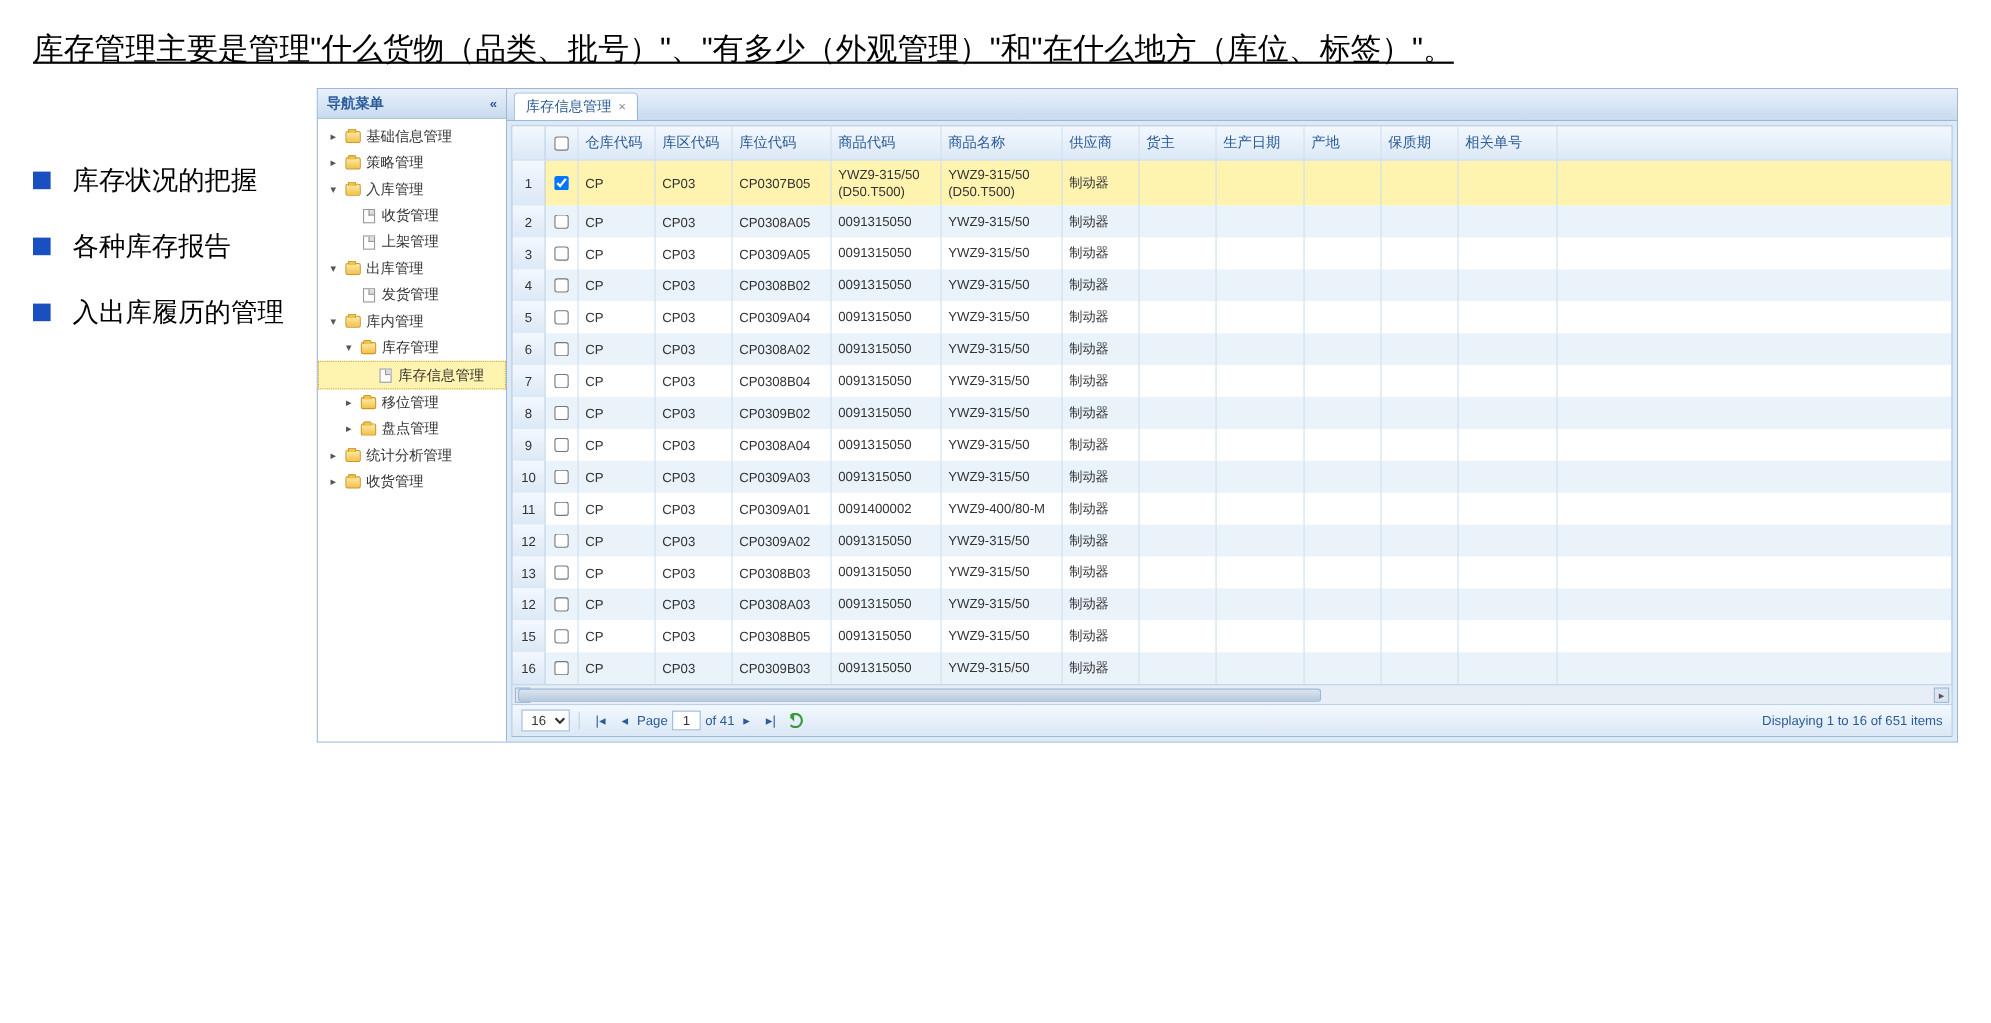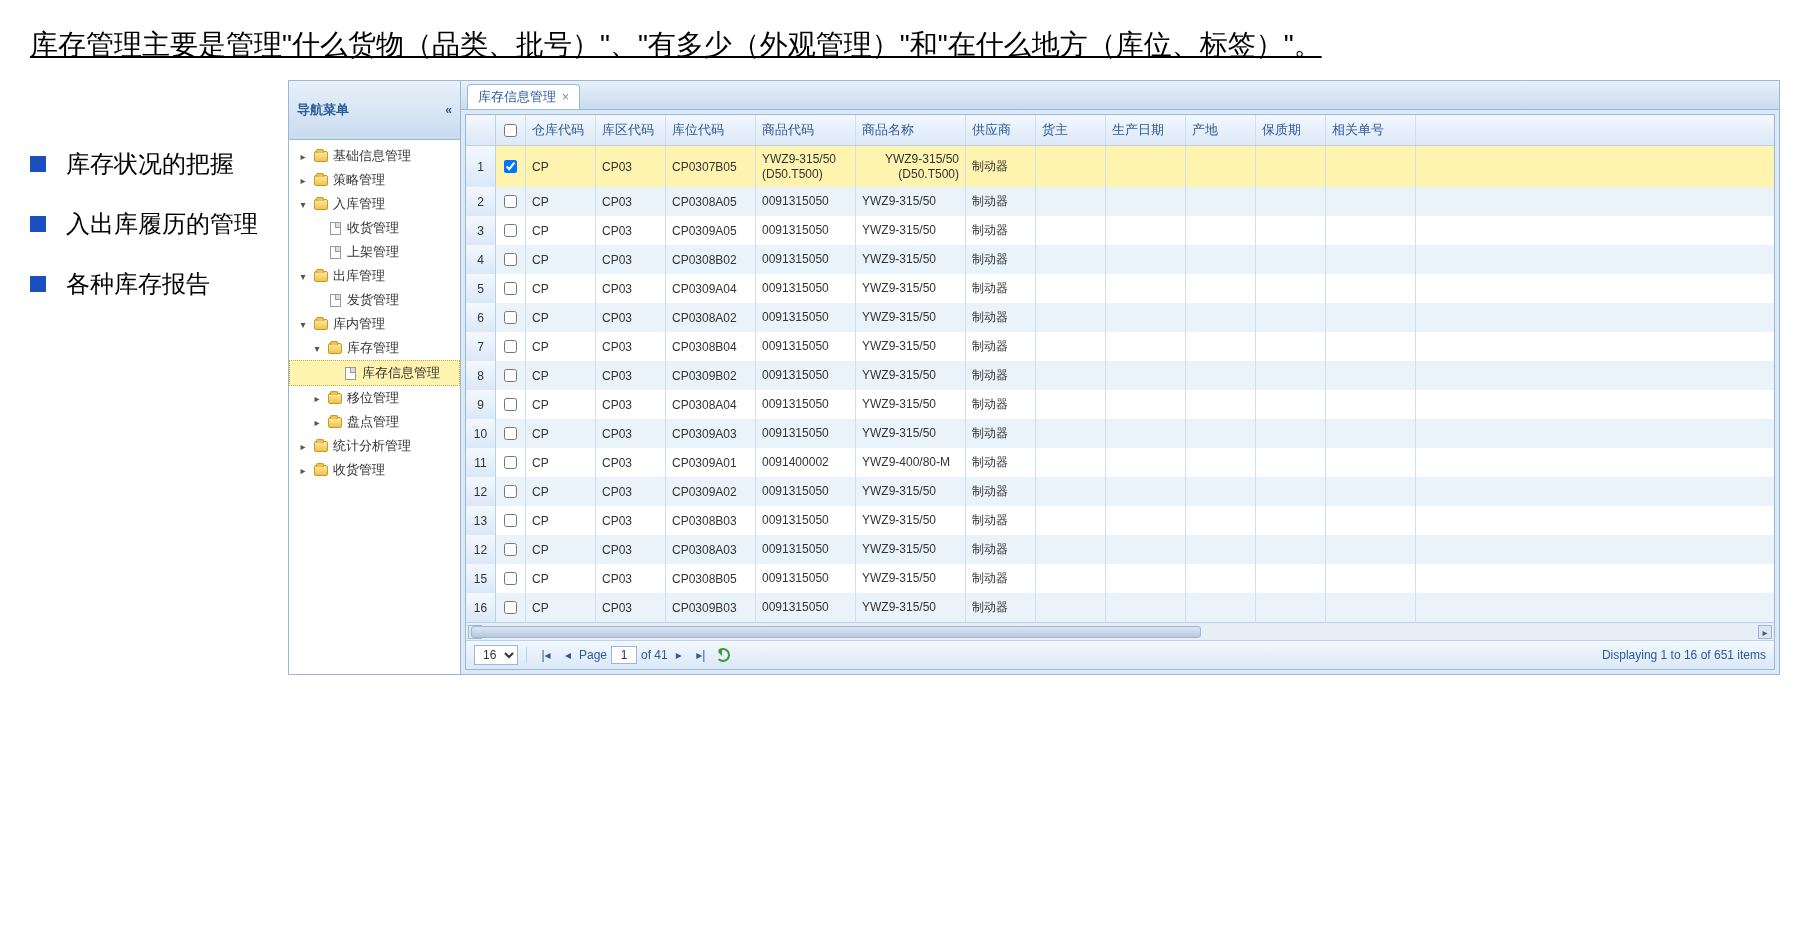--- a/index.html
+++ b/index.html
@@ -10,21 +10,21 @@
 
 .below { display: flex; align-items: flex-start; gap: 30px; }
 
 .bullets { list-style: none; margin-top: 40px; }
 .bullets li { display: flex; align-items: center; font-size: 24px; margin: 28px 0; }
 .bullets .sq { width: 16px; height: 16px; background: #1a4fc0; margin-right: 20px; flex-shrink: 0; }
 
 .app { border: 1px solid #9cb8d8; flex: 1; background: #dceaf6; display: flex; }
 
 .nav { width: 172px; background: #fff; border-right: 1px solid #9cb8d8; }
-.nav-head { background: linear-gradient(#e8f0fa,#c9dbef); border-bottom: 1px solid #9cb8d8; padding: 20px 8px; font-weight: bold; color: #2a5b9a; display: flex; justify-content: space-between; align-items: center; font-size: 13px; }
+.nav-head { background: linear-gradient(#e8f0fa,#c9dbef); border-bottom: 1px solid #9cb8d8; padding: 4px 8px; font-weight: bold; color: #2a5b9a; display: flex; justify-content: space-between; align-items: center; font-size: 13px; }
 .nav-head .collapse { font-size: 12px; cursor: pointer; }
 .tree { padding: 4px 0; font-size: 13px; color: #333; }
 .tree-item { display: flex; align-items: center; padding: 3px 4px; cursor: pointer; white-space: nowrap; }
 .tree-item .exp { width: 12px; text-align: center; font-size: 10px; color: #555; }
 .tree-item .ico { width: 16px; height: 14px; margin: 0 4px; display: inline-flex; align-items: center; justify-content: center; }
 .folder-closed { background: linear-gradient(#ffe9a8,#f2c24a); border: 1px solid #c99a1f; border-radius: 2px; width: 14px; height: 11px; position: relative; }
 .folder-closed::before { content:""; position:absolute; top:-3px; left:1px; width:6px; height:3px; background:#f2c24a; border:1px solid #c99a1f; border-bottom:none; border-radius:2px 2px 0 0; }
 .folder-open { background: linear-gradient(#ffe9a8,#f2c24a); border: 1px solid #c99a1f; border-radius: 2px; width: 14px; height: 11px; position: relative; }
 .folder-open::before { content:""; position:absolute; top:-3px; left:1px; width:6px; height:3px; background:#f2c24a; border:1px solid #c99a1f; border-bottom:none; border-radius:2px 2px 0 0; }
 .page-ico { width: 11px; height: 13px; background: #fff; border: 1px solid #999; position: relative; }
@@ -37,21 +37,21 @@
 .tab { display: inline-flex; align-items: center; background: #fff; border: 1px solid #9cb8d8; border-bottom: none; border-radius: 4px 4px 0 0; padding: 3px 10px; font-size: 13px; color: #2a5b9a; cursor: pointer; }
 .tab .close { margin-left: 6px; color: #888; font-size: 12px; }
 
 .grid-wrap { flex: 1; display: flex; flex-direction: column; margin: 4px; border: 1px solid #9cb8d8; background: #fff; }
 .grid-head, .grid-row { display: flex; font-size: 13px; }
 .grid-head { background: linear-gradient(#f3f8fe,#dbe8f6); border-bottom: 1px solid #bcd1e8; color: #2a5b9a; }
 .gh, .gc { padding: 6px 6px; border-right: 1px solid #d0dfee; display: flex; align-items: center; overflow: hidden; }
 .col-num { width: 30px; justify-content: center; background: linear-gradient(#f3f8fe,#dbe8f6); border-right: 1px solid #bcd1e8; color:#2a5b9a; }
 .col-chk { width: 30px; justify-content: center; }
 .col-a { width: 70px; } .col-b { width: 70px; } .col-c { width: 90px; }
-.col-d { width: 100px; } .col-e { width: 110px; text-align: right; } .col-f { width: 70px; text-align: center; }
+.col-d { width: 100px; } .col-e { width: 110px; } .col-f { width: 70px; text-align: center; }
 .col-g { width: 70px; } .col-h { width: 80px; } .col-i { width: 70px; }
 .col-j { width: 70px; } .col-k { width: 90px; font-family: Liberation Serif, serif; }
 .grid-body { flex: 1; overflow: hidden; }
 .grid-row:nth-child(odd) { background: #fff; }
 .grid-row:nth-child(even) { background: #eaf2fa; }
 .grid-row.selected { background: #fff3b0 !important; }
 .grid-row .gc { color: #333; font-size: 12px; }
 .grid-row .col-d, .grid-row .col-e { line-height: 1.2; }
 
 .scroll-x { height: 18px; background: #e8eef6; border-top: 1px solid #bcd1e8; position: relative; }
@@ -74,25 +74,25 @@
   <div class="heading">库存管理主要是管理"什么货物（品类、批号）"、"有多少（外观管理）"和"在什么地方（库位、标签）"。</div>
 
   <div class="below">
     <ul class="bullets" id="bullets">
         <li>
           <span class="sq"></span>
           <span>库存状况的把握</span>
         </li>
         <li>
           <span class="sq"></span>
-          <span>入出库履历的管理</span>
+          <span>各种库存报告</span>
         </li>
         <li>
           <span class="sq"></span>
-          <span>各种库存报告</span>
+          <span>入出库履历的管理</span>
         </li>
       </ul>
 
     <div class="app">
       <div class="nav">
         <div class="nav-head">
           <span>导航菜单</span>
           <span class="collapse">«</span>
         </div>
         <div class="tree" id="tree">

